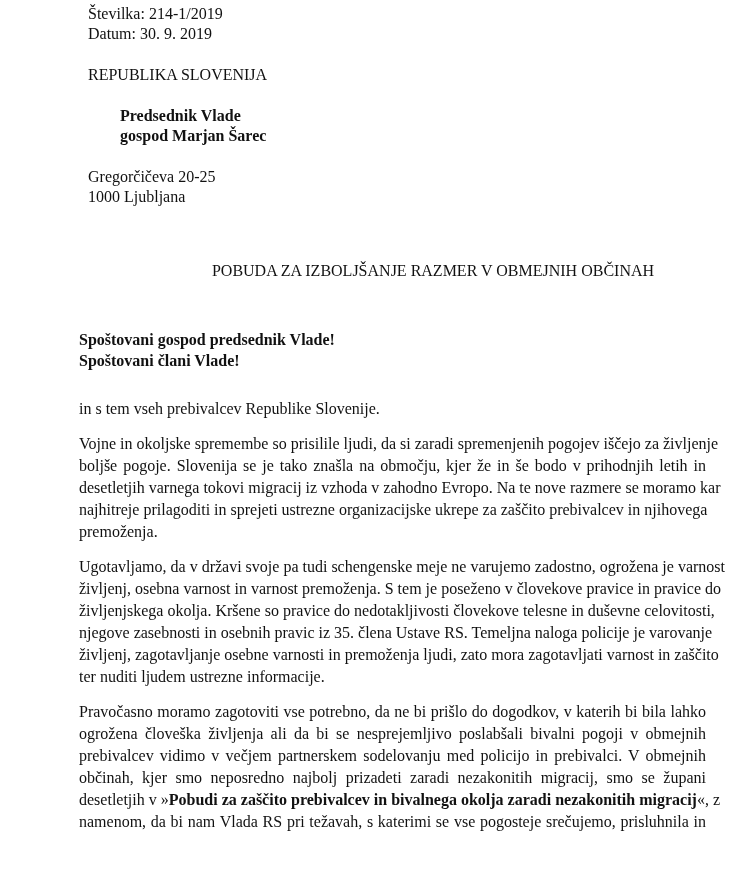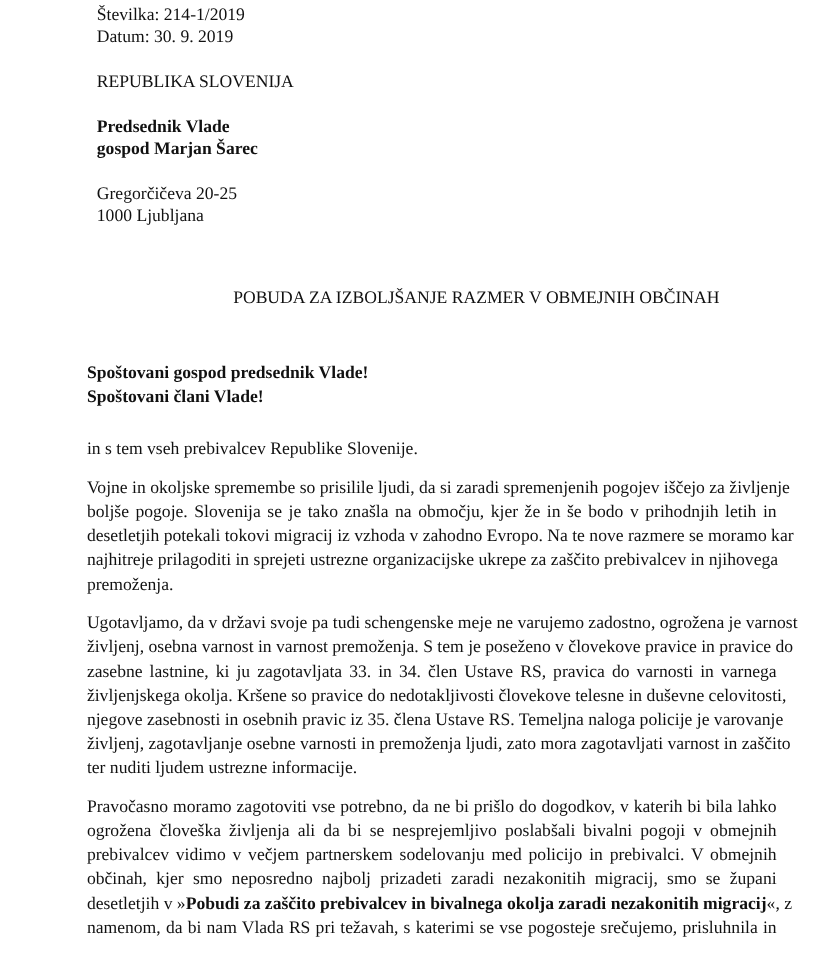--- a/index.html
+++ b/index.html
@@ -23,21 +23,21 @@
       height: 860px;
     }
     .header-block {
       position: absolute;
       left: 88px;
       top: 4px;
       line-height: 20px;
     }
     .header-block .group { margin-bottom: 21px; }
     .header-block .line { display: block; white-space: nowrap; }
-    .bold { font-weight: bold; }
+    .bold { font-weight: bold; margin-left: 32px; }
     .title {
       position: absolute;
       left: 0; right: 0;
       top: 262px;
       text-align: center;
       padding-left: 114px;
       letter-spacing: 0px;
       white-space: nowrap;
     }
     .salutation {
@@ -102,29 +102,28 @@
 
   <div class="body-text">
 
     <div class="para">
       <span class="line last">in s tem vseh prebivalcev Republike Slovenije.</span>
     </div>
 
     <div class="para">
       <span class="line">Vojne in okoljske spremembe so prisilile ljudi, da si zaradi spremenjenih pogojev iščejo za življenje</span>
       <span class="line">boljše pogoje. Slovenija se je tako znašla na območju, kjer že in še bodo v prihodnjih letih in</span>
-      <span class="line">desetletjih potekali tokovi migracij iz vzhoda v zahodno Evropo. Na te nove razmere se moramo kar</span>
+      <span class="line">desetletjih varnega tokovi migracij iz vzhoda v zahodno Evropo. Na te nove razmere se moramo kar</span>
       <span class="line">najhitreje prilagoditi in sprejeti ustrezne organizacijske ukrepe za zaščito prebivalcev in njihovega</span>
       <span class="line last">premoženja.</span>
     </div>
 
     <div class="para">
       <span class="line">Ugotavljamo, da v državi svoje pa tudi schengenske meje ne varujemo zadostno, ogrožena je varnost</span>
       <span class="line">življenj, osebna varnost in varnost premoženja. S tem je poseženo v človekove pravice in pravice do</span>
-      <span class="line">zasebne lastnine, ki ju zagotavljata 33. in 34. člen Ustave RS, pravica do varnosti in varnega</span>
       <span class="line">življenjskega okolja. Kršene so pravice do nedotakljivosti človekove telesne in duševne celovitosti,</span>
       <span class="line">njegove zasebnosti in osebnih pravic iz 35. člena Ustave RS.  Temeljna naloga policije je varovanje</span>
       <span class="line">življenj, zagotavljanje osebne varnosti in premoženja ljudi, zato mora zagotavljati  varnost in zaščito</span>
       <span class="line last">ter nuditi ljudem ustrezne informacije.</span>
     </div>
 
     <div class="para">
       <span class="line">Pravočasno moramo zagotoviti vse potrebno, da ne bi prišlo do dogodkov, v katerih bi bila lahko</span>
       <span class="line">ogrožena človeška življenja ali da bi se nesprejemljivo poslabšali bivalni pogoji v obmejnih</span>
       <span class="line">prebivalcev vidimo v večjem  partnerskem sodelovanju med policijo in prebivalci. V obmejnih</span>

